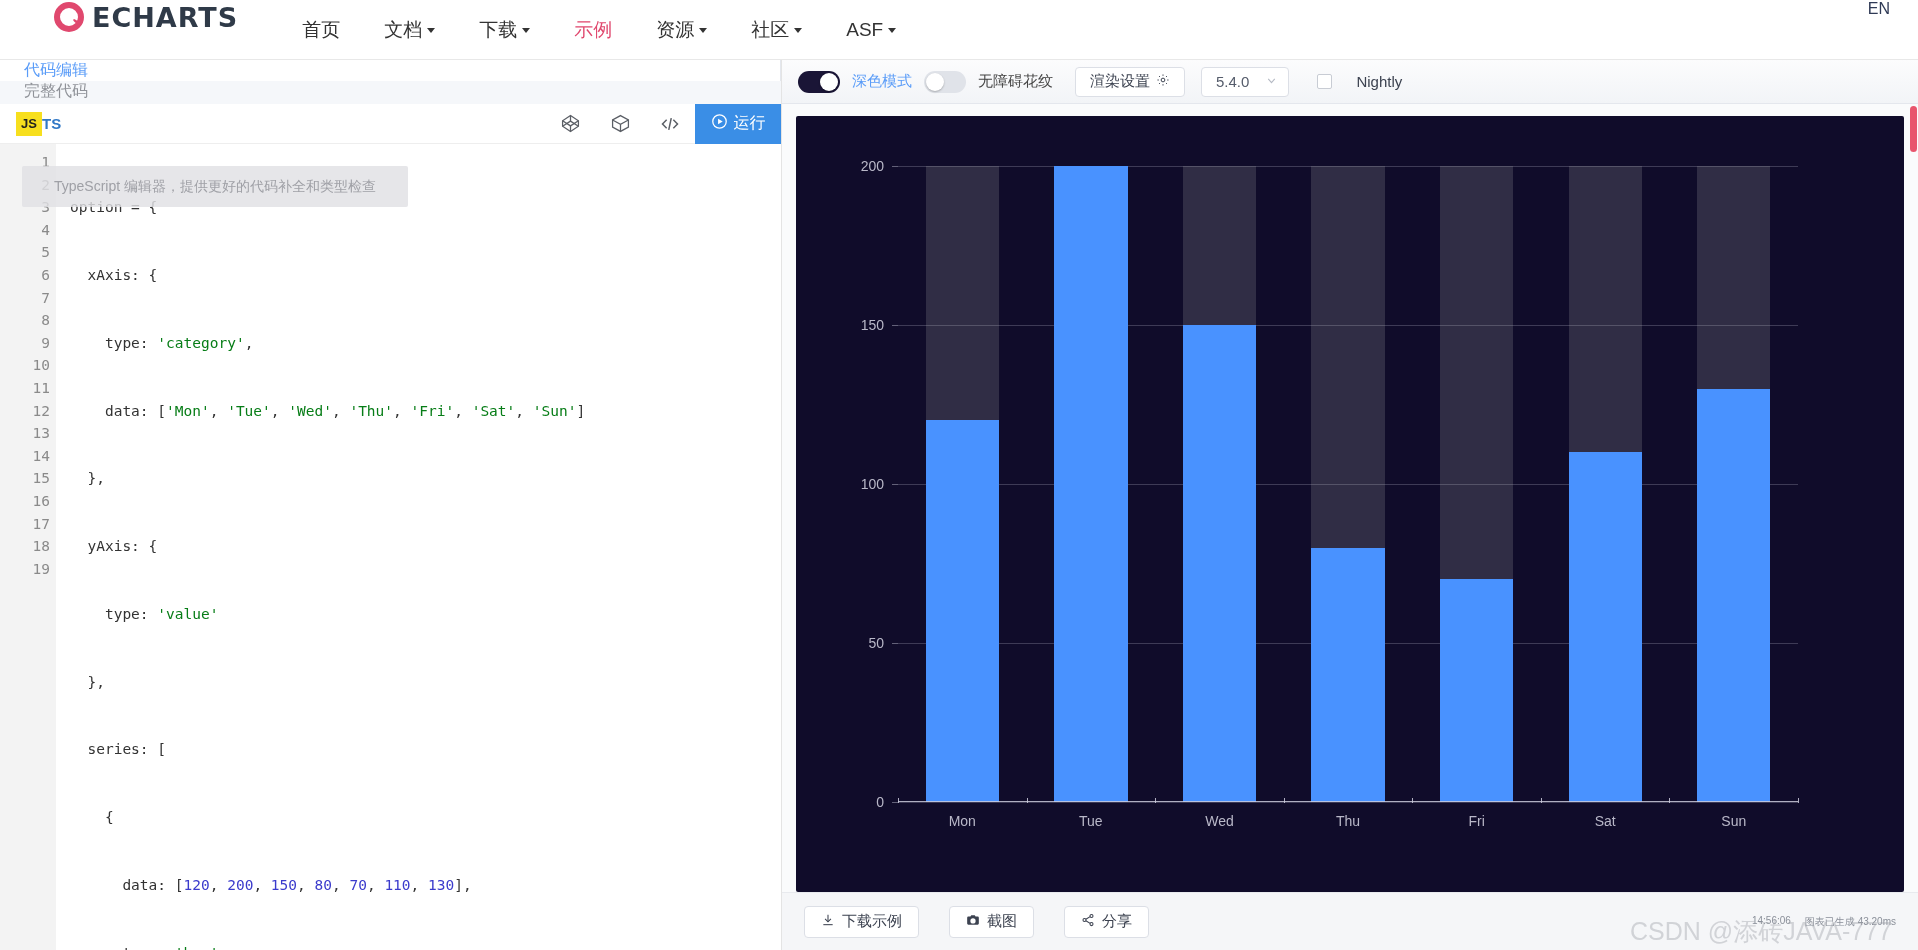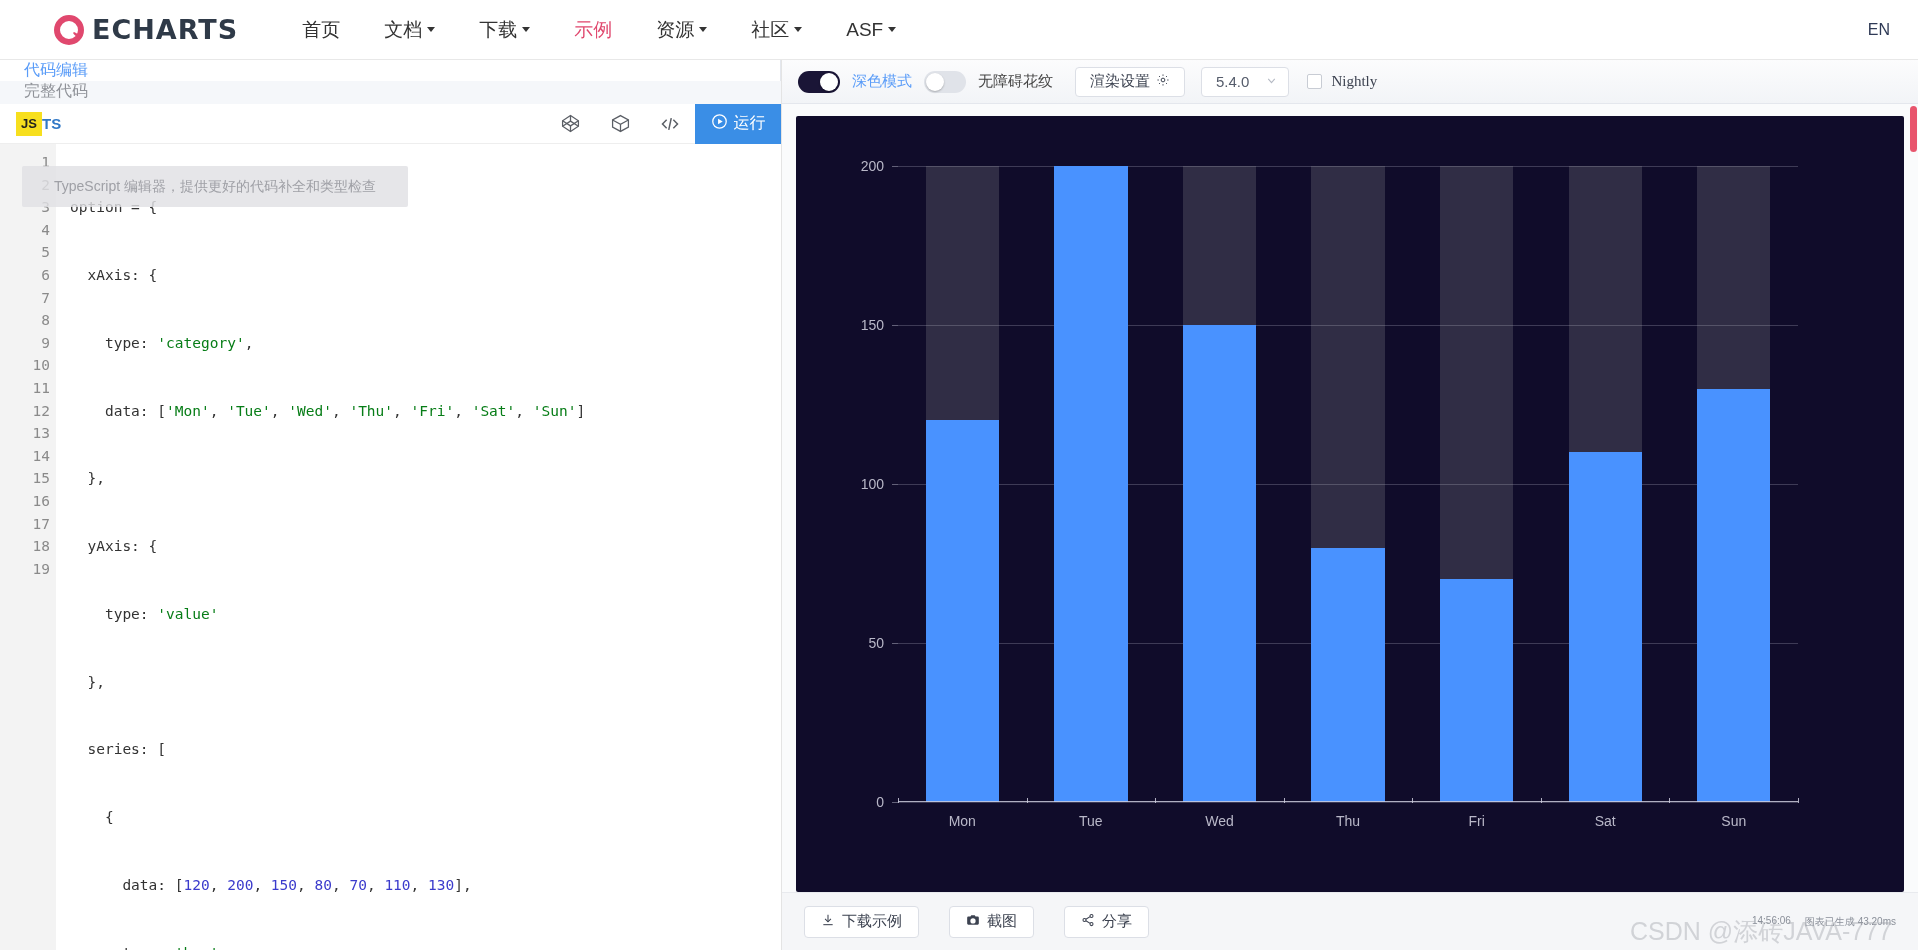--- a/index.html
+++ b/index.html
@@ -4,21 +4,21 @@
 <style>
   * { box-sizing: border-box; margin: 0; padding: 0; }
   html, body {
     width: 1918px; height: 950px;
     font-family: "Liberation Sans", "DejaVu Sans", sans-serif;
     background: #fff; overflow: hidden;
   }
   
   .navbar {
     height: 60px; width: 100%;
-    display: flex; align-items: center;
+    display: flex; align-items: flex-start;
     border-bottom: 1px solid #e8e8e8;
     background: #fff; position: relative;
   }
   .logo-wrap { display: flex; align-items: center; padding-left: 52px; }
   .logo-mark { width: 34px; height: 34px; margin-right: 6px; }
   .logo-text {
     font-size: 27px; font-weight: bold; letter-spacing: 1px;
     color: #2f3a48; font-family: "DejaVu Sans", sans-serif;
   }
   .nav-items { display: flex; align-items: center; margin-left: 42px; height: 60px; }
@@ -141,23 +141,22 @@
     border-radius: 4px; font-size: 15px; color: #3c4250;
     cursor: pointer; margin-left: 10px; white-space: nowrap;
   }
   .select-box {
     height: 30px; display: flex; align-items: center; justify-content: space-between;
     gap: 16px; padding: 0 10px 0 14px; background: #fff;
     border: 1px solid #dcdfe6; border-radius: 4px; font-size: 15px;
     color: #555c6b; cursor: pointer; margin-left: 16px; min-width: 82px;
   }
   .chk-wrap {
-    display: flex; align-items: center; gap: 9px; margin-left: 18px;
+    display: flex; align-items: center; gap: 24px; margin-left: 28px;
     cursor: pointer;
-    font-family: Liberation Serif, serif;
   }
   .chk-box {
     width: 15px; height: 15px; border: 1px solid #c8ccd4;
     border-radius: 2px; background: #fff;
   }
   .chk-label { font-size: 15px; color: #3c4250; }
   
   .chart-wrap {
     flex: 1; padding: 12px 14px 0 14px; display: flex;
   }

